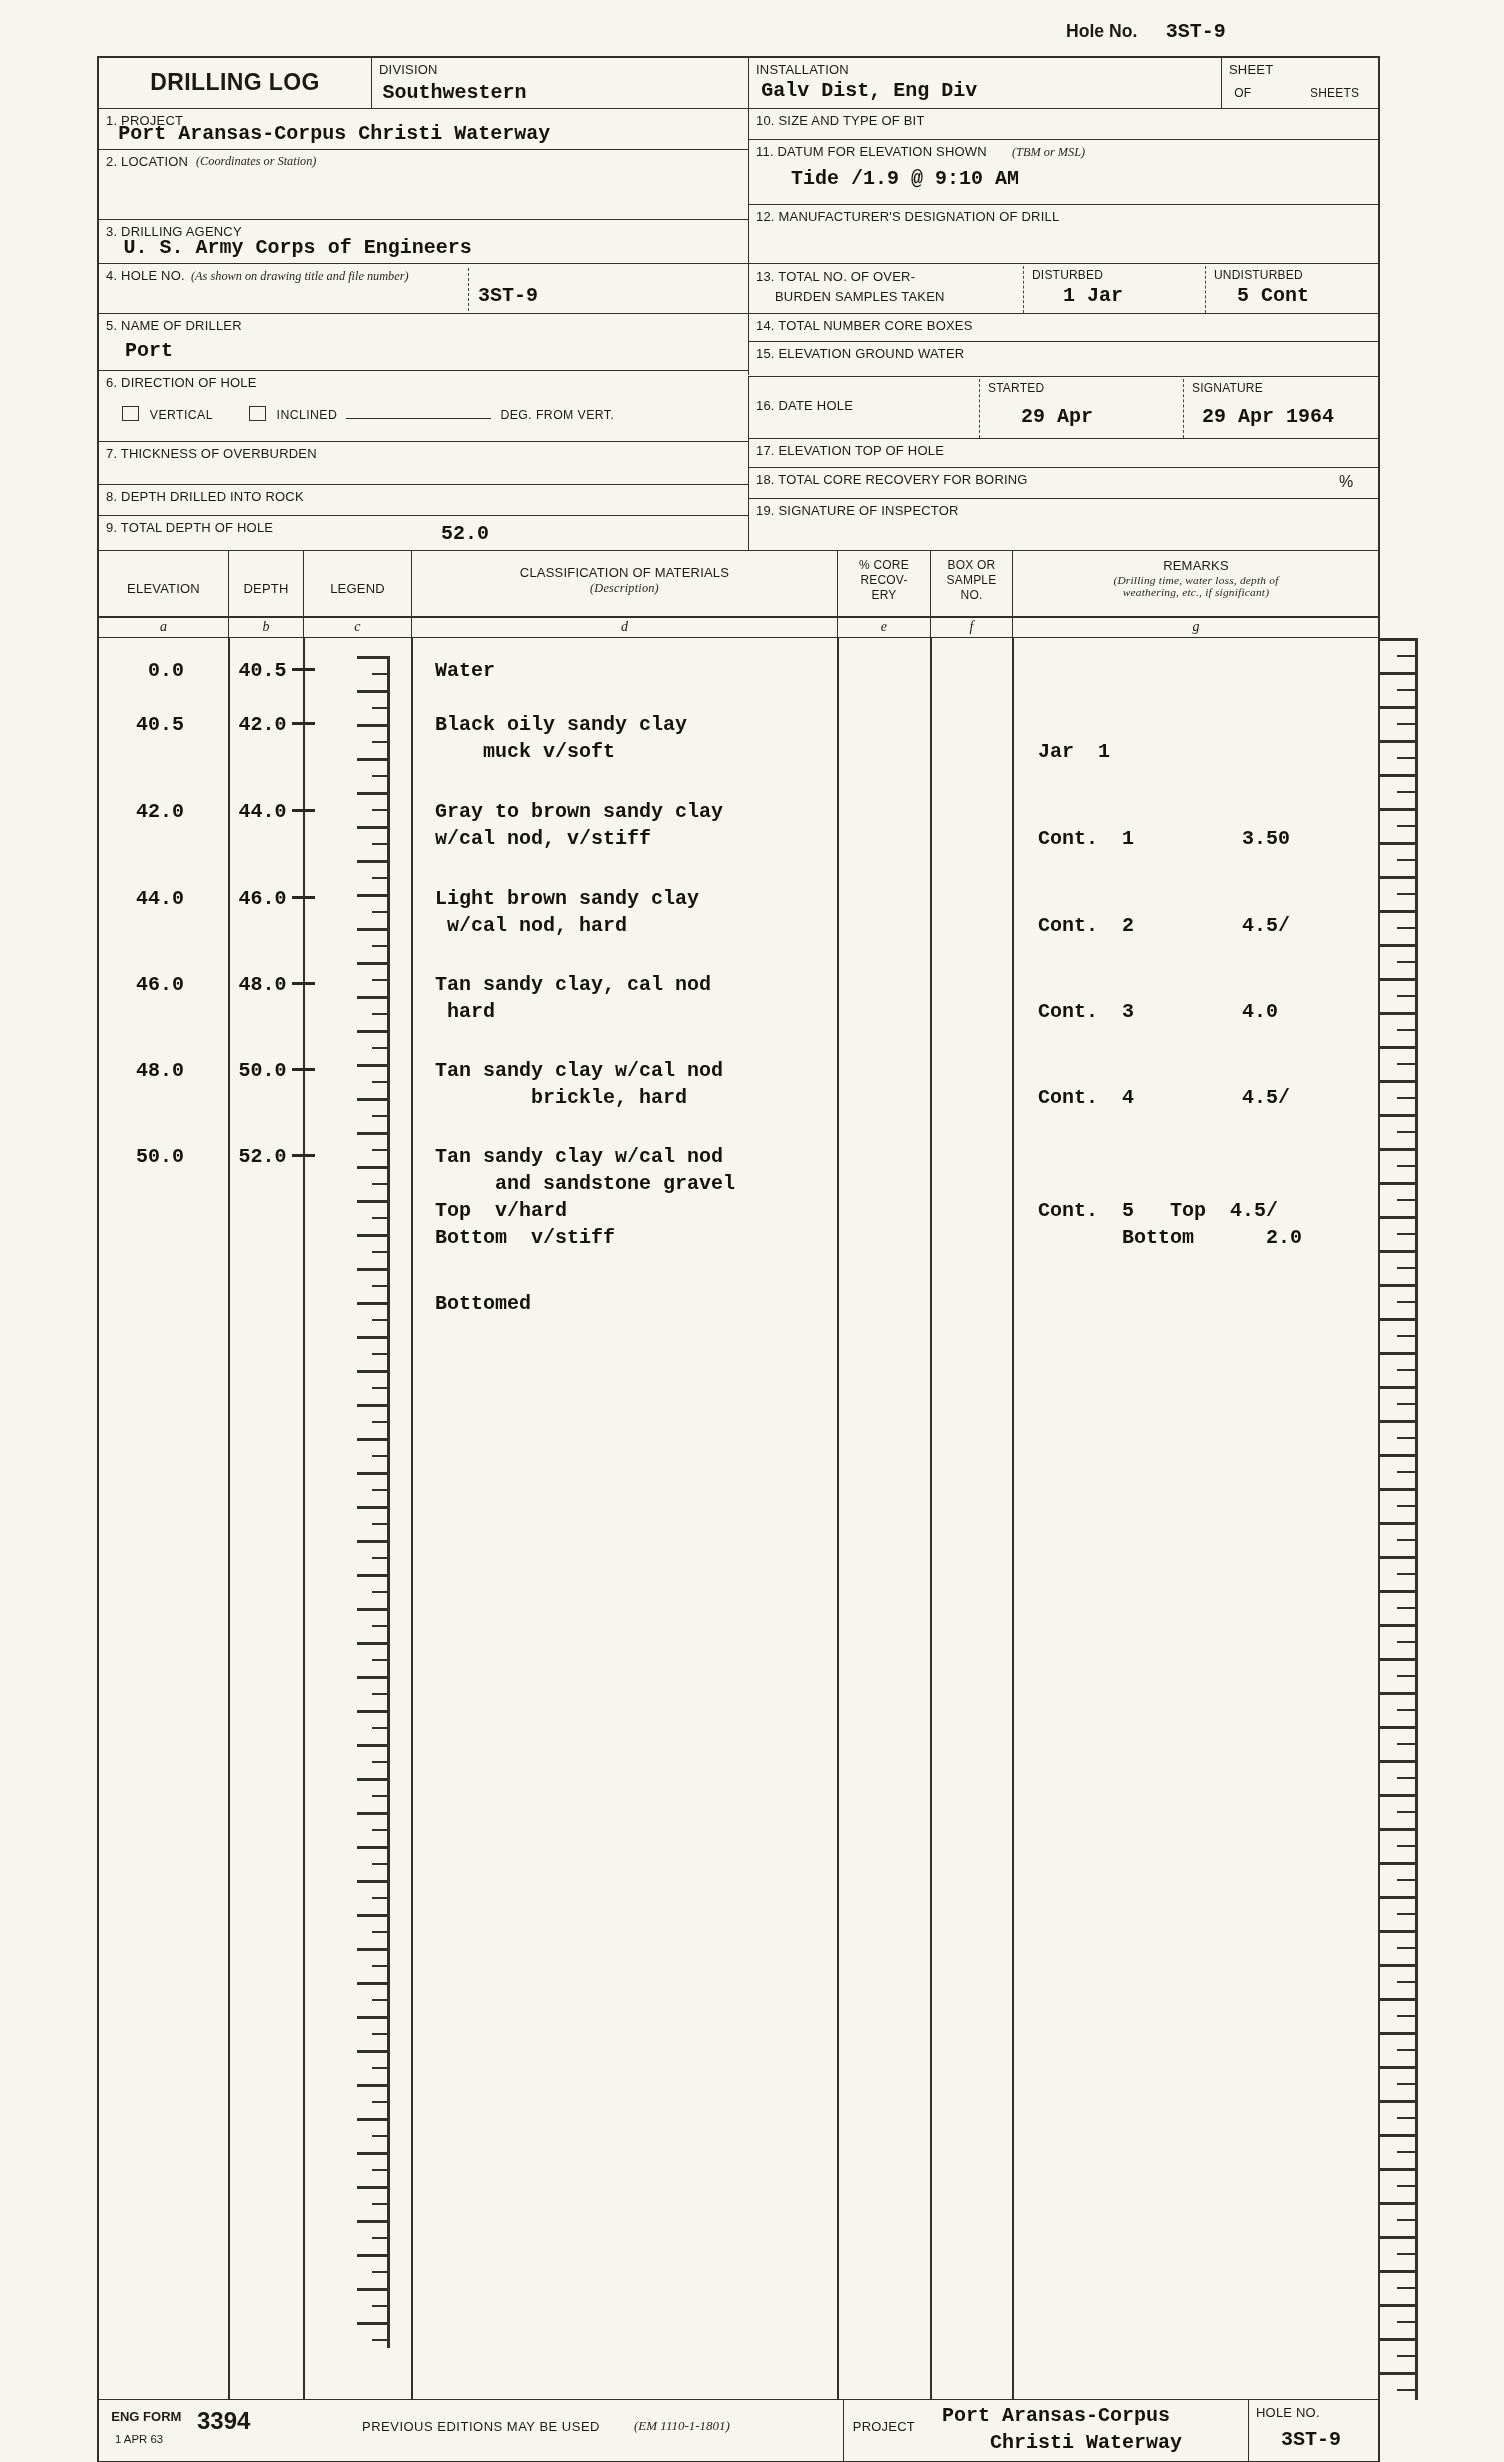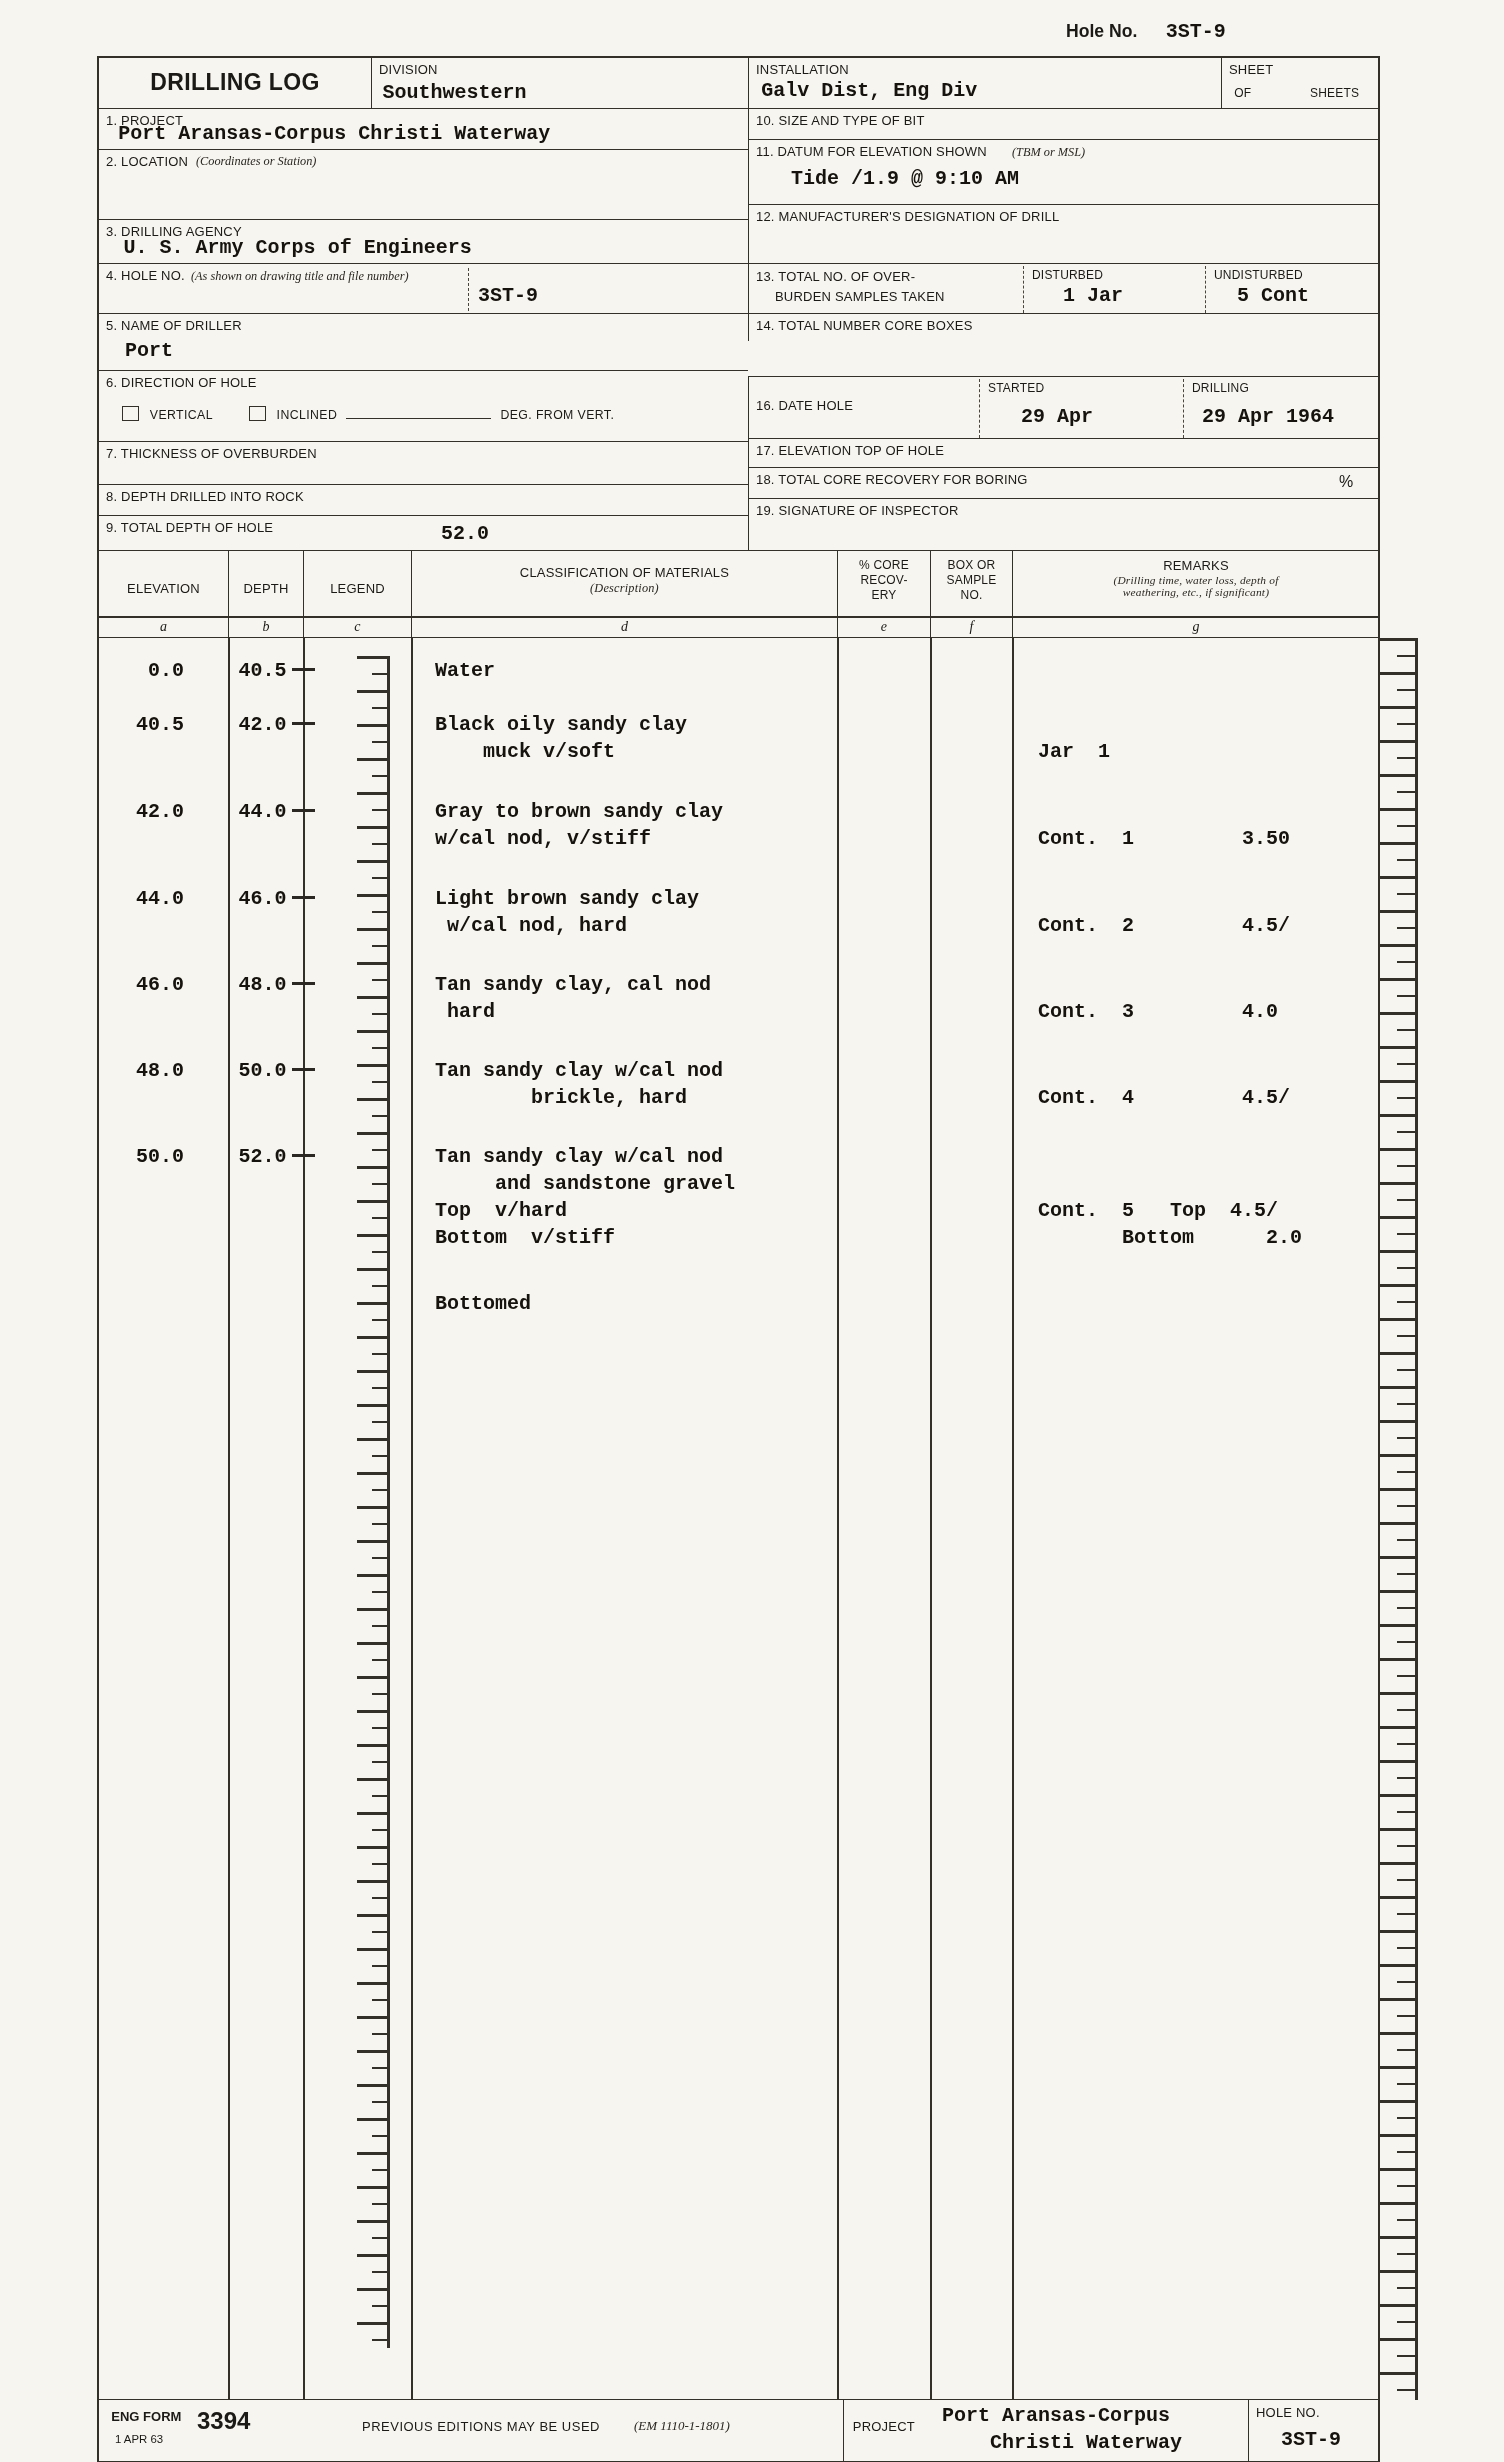--- a/index.html
+++ b/index.html
@@ -129,27 +129,30 @@
       <div class="dash-sep" style="left:274px;top:1.8px;height:47px;"></div>
       <span class="abs lbl lbl-sm" style="left:283px;top:3.5px;">DISTURBED</span>
       <div class="abs typed" style="left:314px;top:17.6px;">1 Jar</div>
       <div class="dash-sep" style="left:456px;top:1.8px;height:47px;"></div>
       <span class="abs lbl lbl-sm" style="left:465px;top:3.5px;">UNDISTURBED</span>
       <div class="abs typed" style="left:488px;top:17.6px;">5 Cont</div>
     </div>
     <div class="box" style="left:649px;top:255px;width:630px;height:28px;">
       <span class="boxlbl lbl">14. TOTAL NUMBER CORE BOXES</span>
     </div>
+    <div class="box" style="left:649px;top:283px;width:630px;height:34px;">
+      <span class="boxlbl lbl">15. ELEVATION GROUND WATER</span>
+    </div>
     <div class="box" style="left:649px;top:318px;width:630px;height:62px;">
       <span class="abs lbl" style="left:7px;top:21px;">16. DATE HOLE</span>
       <div class="dash-sep" style="left:230px;top:1.8px;height:59px;"></div>
       <span class="abs lbl lbl-sm" style="left:239px;top:3.5px;">STARTED</span>
       <div class="abs typed" style="left:272px;top:26px;">29 Apr</div>
       <div class="dash-sep" style="left:434px;top:1.8px;height:59px;"></div>
-      <span class="abs lbl lbl-sm" style="left:443px;top:3.5px;">DRILLING</span>
+      <span class="abs lbl lbl-sm" style="left:443px;top:3.5px;">SIGNATURE</span>
       <div class="abs typed" style="left:453px;top:26px;">29 Apr 1964</div>
     </div>
     <div class="box" style="left:649px;top:380px;width:630px;height:29px;">
       <span class="boxlbl lbl">17. ELEVATION TOP OF HOLE</span>
     </div>
     <div class="box" style="left:649px;top:409px;width:630px;height:31px;">
       <span class="boxlbl lbl">18. TOTAL CORE RECOVERY FOR BORING</span>
       <span class="abs lbl" style="left:590px;top:3.5px;font-size:16px;">%</span>
     </div>
     <div class="box" style="left:649px;top:440px;width:630px;height:53px;">

